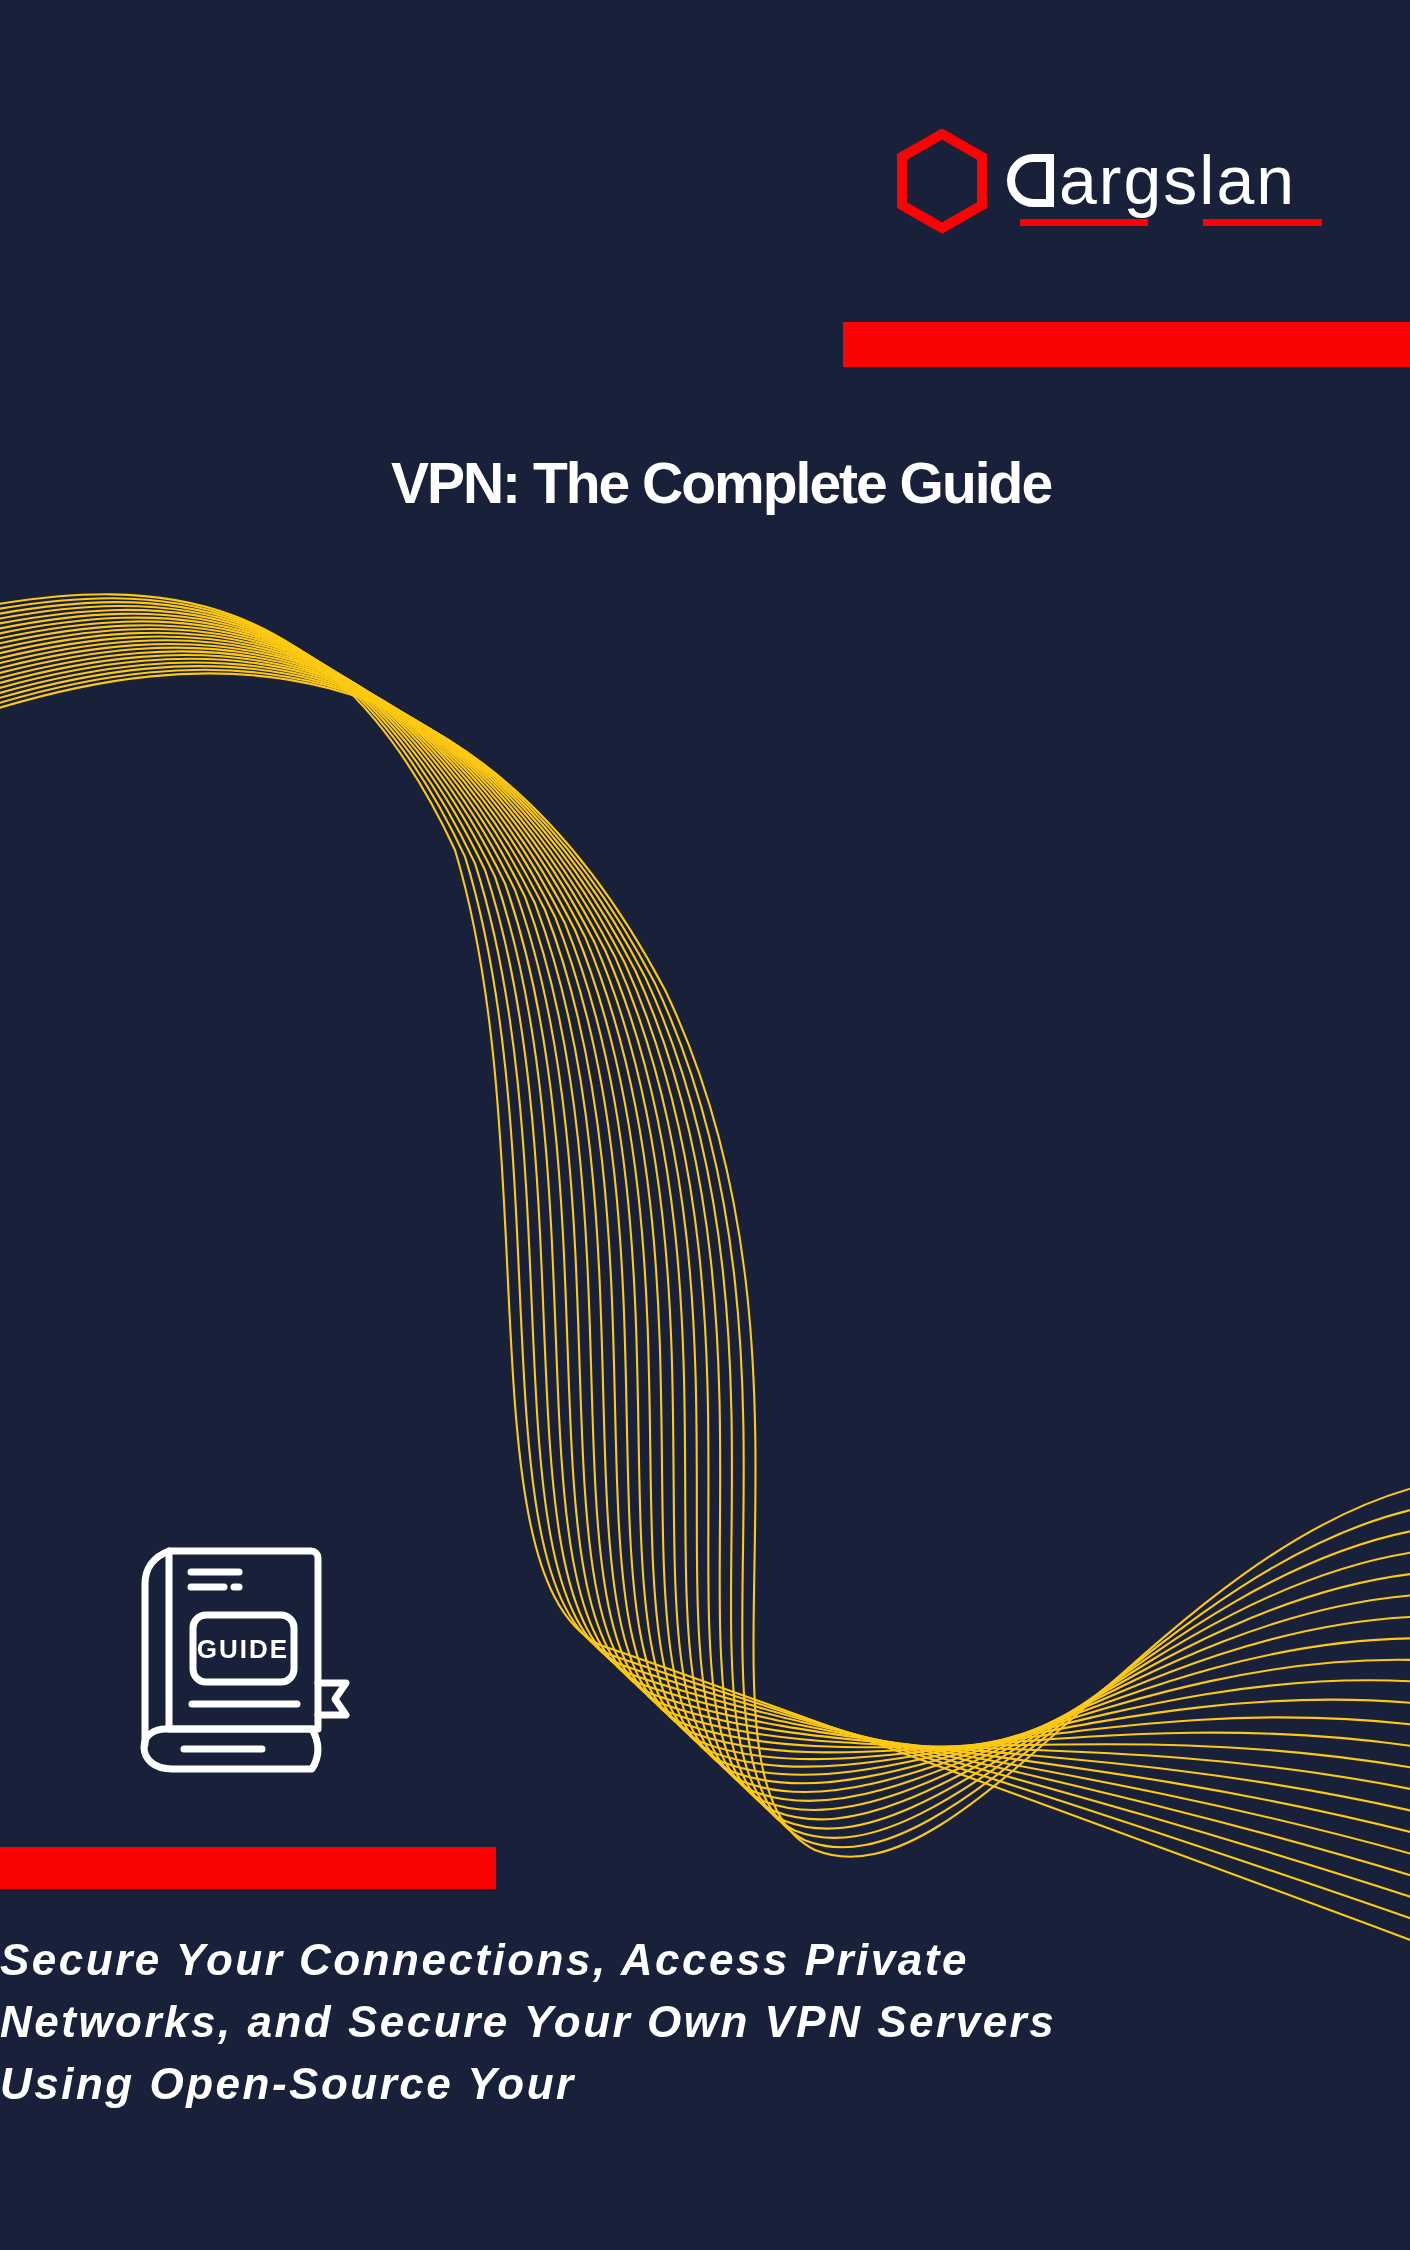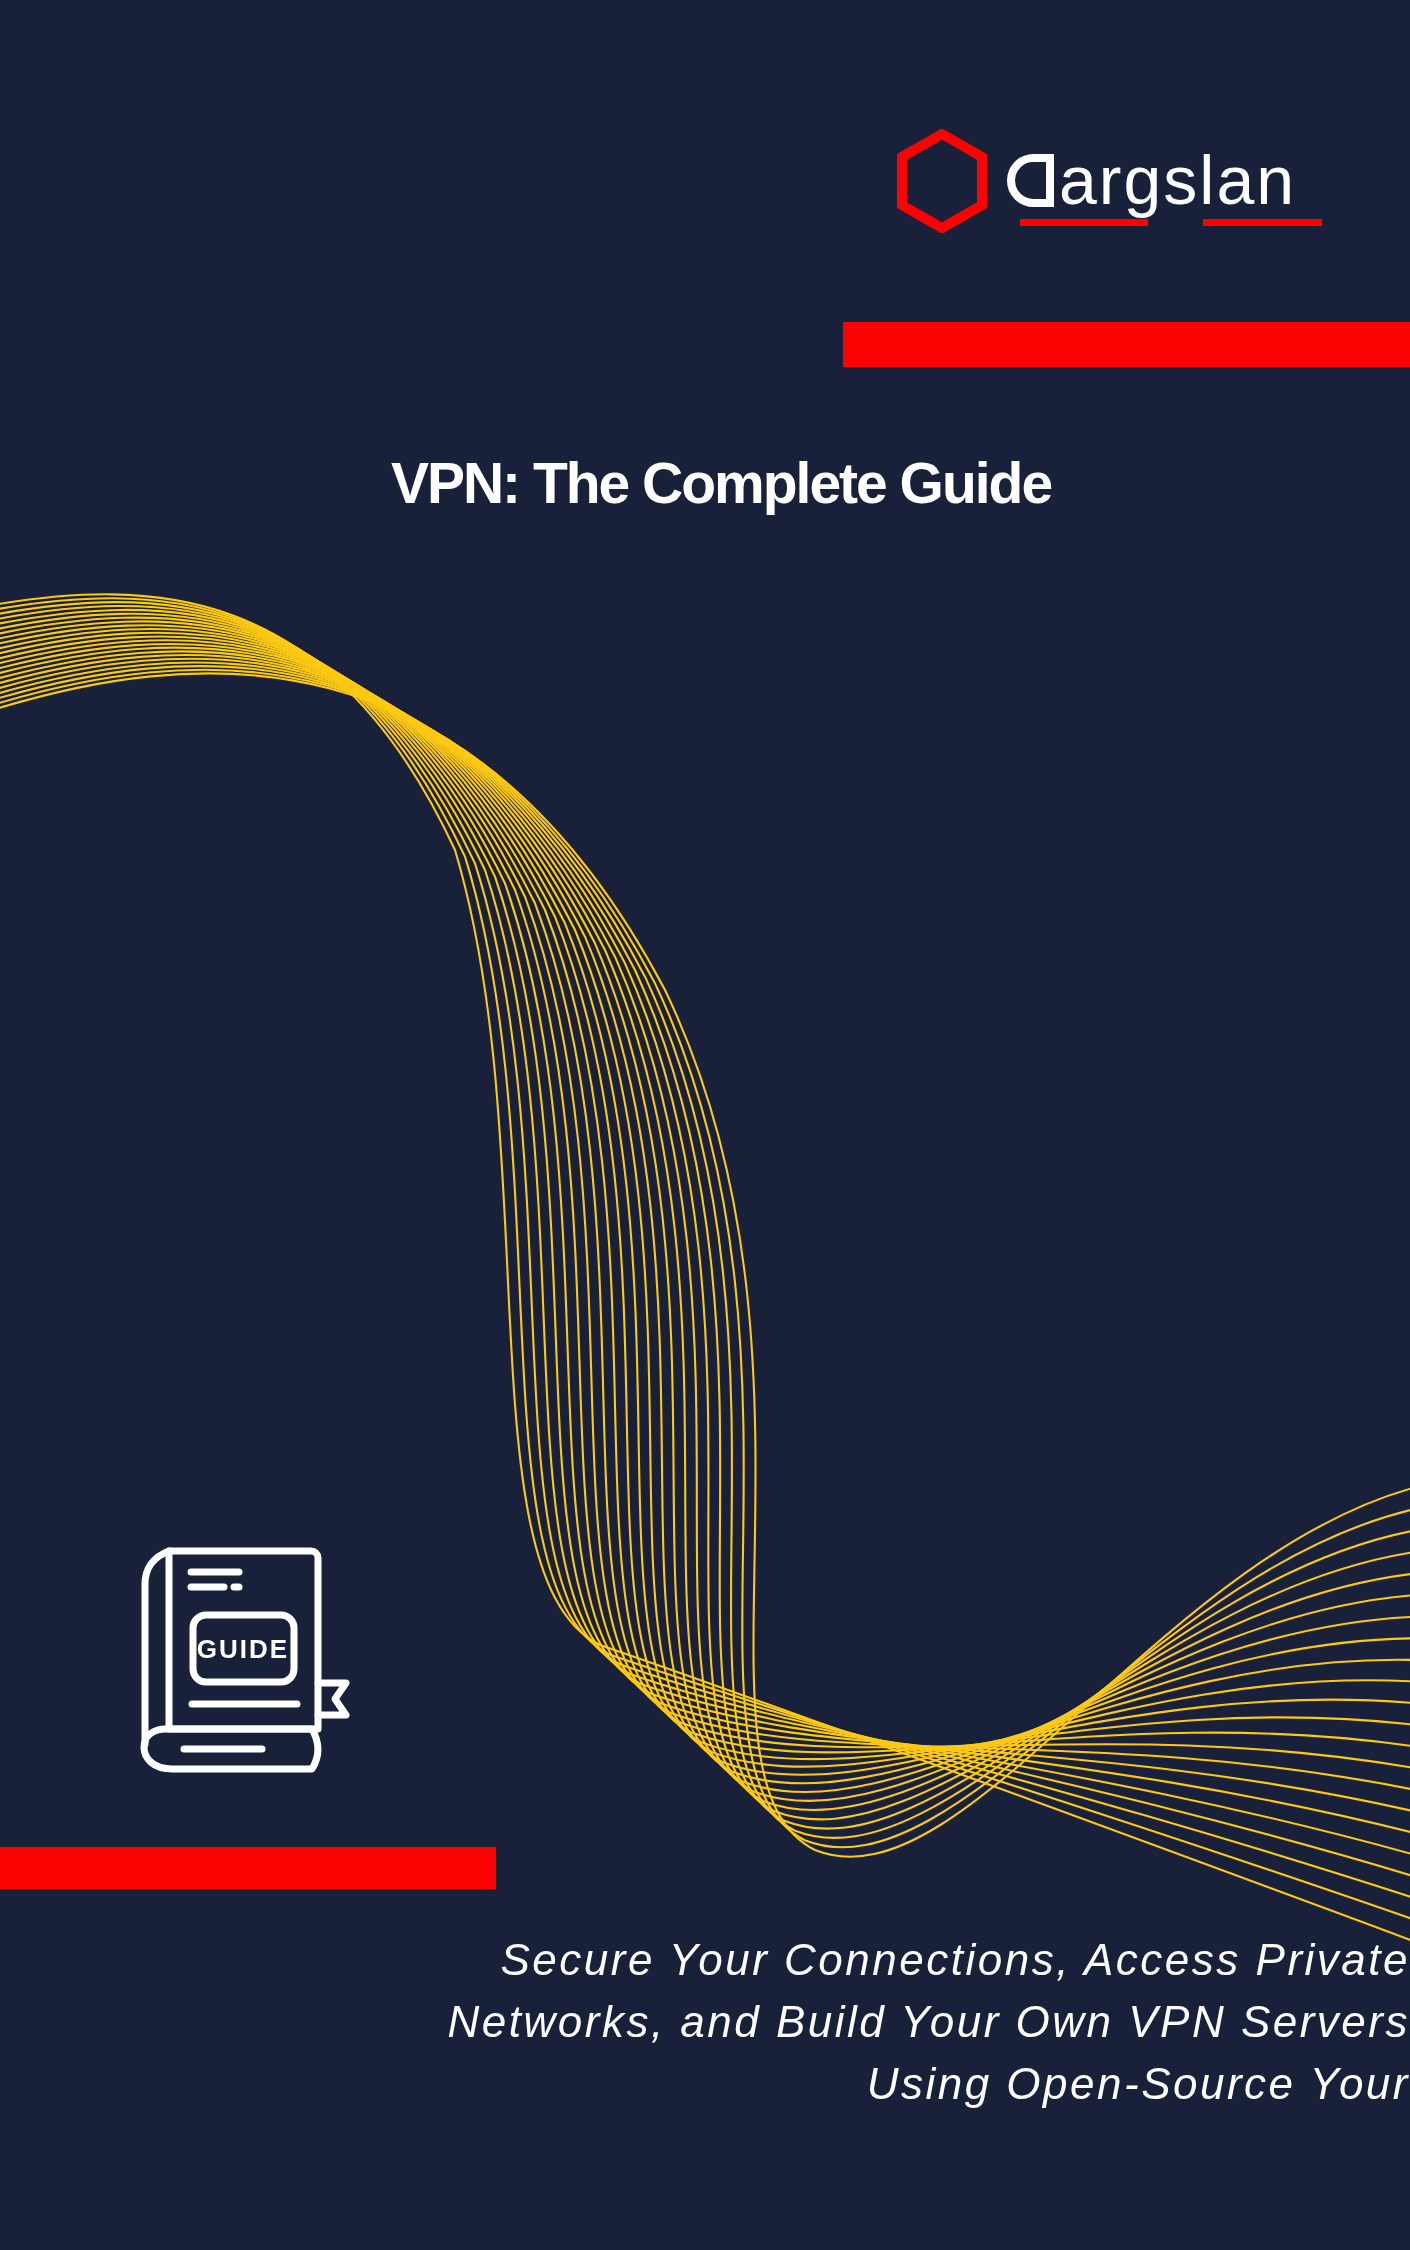--- a/index.html
+++ b/index.html
@@ -56,22 +56,22 @@
   }
   
   .book-icon{position:absolute;left:140px;top:1547px;z-index:2;}
   .book-icon .badge-text{
     font-family:"Liberation Sans","DejaVu Sans",sans-serif;
     font-size:26px;font-weight:700;letter-spacing:2px;
   }
   
   .subtitle{
     position:absolute;left:0;top:1929px;width:100%;z-index:3;
-    text-align:right;color:var(--text-white);
-    font-style:italic;font-weight:400;
+    text-align:left;color:var(--text-white);
+    font-style:italic;font-weight:700;
     font-size:44px;line-height:62px;letter-spacing:2.5px;
   }
 </style>
 </head>
 <body>
 
 <div class="page">
 
   <svg class="wave-svg" viewBox="0 0 1410 2250" id="wave-svg" aria-hidden="true">
       <path d="M -14 606 C 150 578, 330 580, 455 850 C 545 1150, 465 1580, 600 1645 C 760 1700, 1060 1810, 1424 1945" fill="none" stroke="#FDC913" stroke-width="2.1"></path>
@@ -133,17 +133,17 @@
       <path d="M26,182 H172 C180,196 180,209 172,222 H32 C14,222 4,212 4,200 C4,189 13,182 26,182 Z"></path>
       <line x1="44" y1="202" x2="122" y2="202"></line>
     </g>
     <text class="badge-text" x="103" y="111" text-anchor="middle" fill="#FFFFFF">GUIDE</text>
   </svg>
 
   <div class="left-accent-bar"></div>
 
   <div class="subtitle">
     <div>Secure Your Connections, Access Private</div>
-    <div>Networks, and Build Your Own VPN Servers</div>
+    <div>Networks, and Secure Your Own VPN Servers</div>
     <div>Using Open-Source Your</div>
   </div>
 
 </div>
 
 </body></html>

